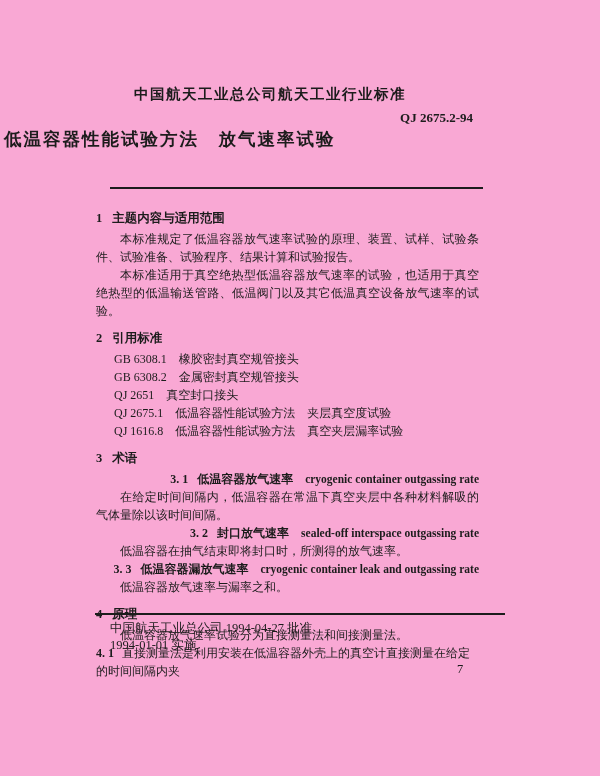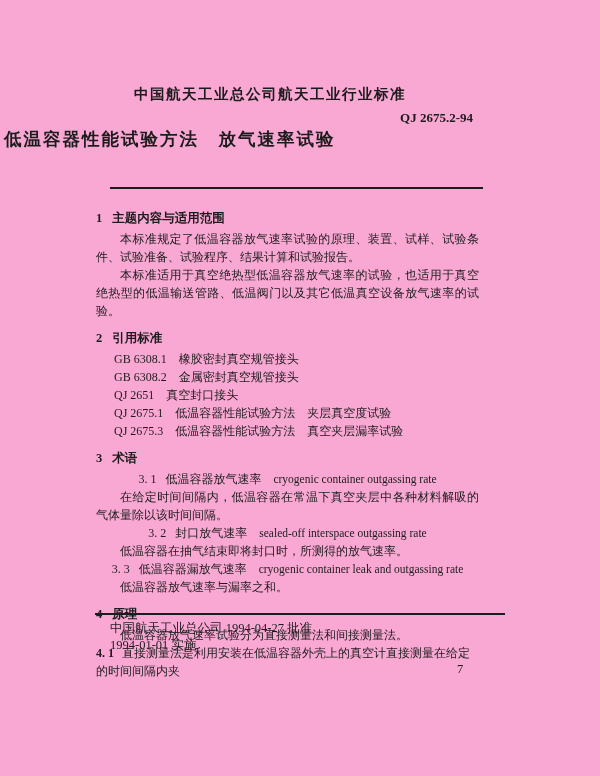--- a/index.html
+++ b/index.html
@@ -71,22 +71,22 @@
   .sec-heading .sec-num { margin-right: 10px; }
   .para {
     margin: 0;
     text-indent: 2em;
   }
   .ref-list { margin: 2px 0 0 18px; }
   .ref-item { white-space: nowrap; }
   .ref-code { margin-right: 12px; }
   .term-block { margin: 0; }
   .term-head {
-    font-weight: normal;
-    text-align: center;
+    font-weight: bold;
+    text-align: right;
   }
   .term-head .term-num { margin-right: 9px; }
   .term-head .term-en { margin-left: 12px; font-size: 11.5px; }
   .clause-line { margin: 0; text-align: left; }
   .clause-line .clause-num { font-weight: bold; margin-right: 8px; }
   .footer-rule {
     position: absolute;
     top: 613px;
     left: 95px;
     width: 410px;
@@ -144,21 +144,21 @@
       <div class="ref-item">
         <span class="ref-code">GB 6308.2</span><span>金属密封真空规管接头</span>
       </div>
       <div class="ref-item">
         <span class="ref-code">QJ 2651</span><span>真空封口接头</span>
       </div>
       <div class="ref-item">
         <span class="ref-code">QJ 2675.1</span><span>低温容器性能试验方法　夹层真空度试验</span>
       </div>
       <div class="ref-item">
-        <span class="ref-code">QJ 2675.3</span><span>低温容器性能试验方法　真空夹层漏率试验</span>
+        <span class="ref-code">QJ 1616.8</span><span>低温容器性能试验方法　真空夹层漏率试验</span>
       </div>
     </div>
 
     <div class="sec-heading">
       <span class="sec-num">3</span><span>术语</span>
     </div>
 
     <div class="term-block">
       <div class="term-head">
         <span class="term-num">3. 1</span><span>低温容器放气速率</span><span class="term-en">cryogenic container outgassing rate</span>

